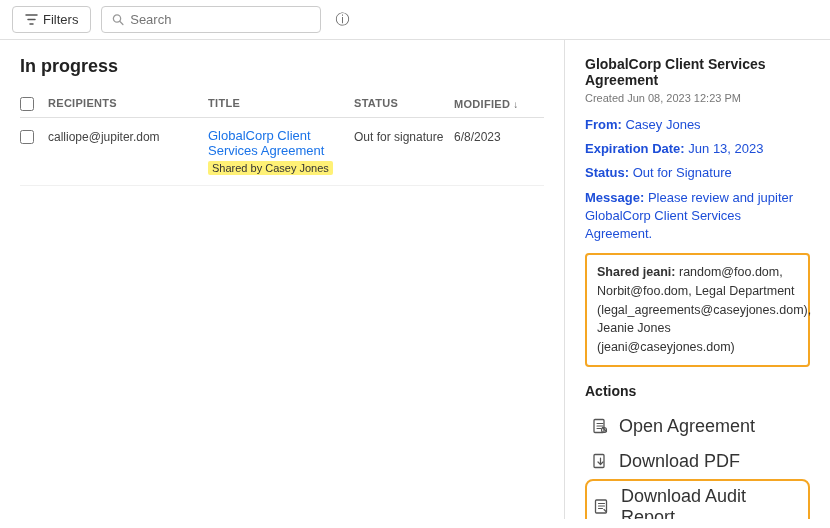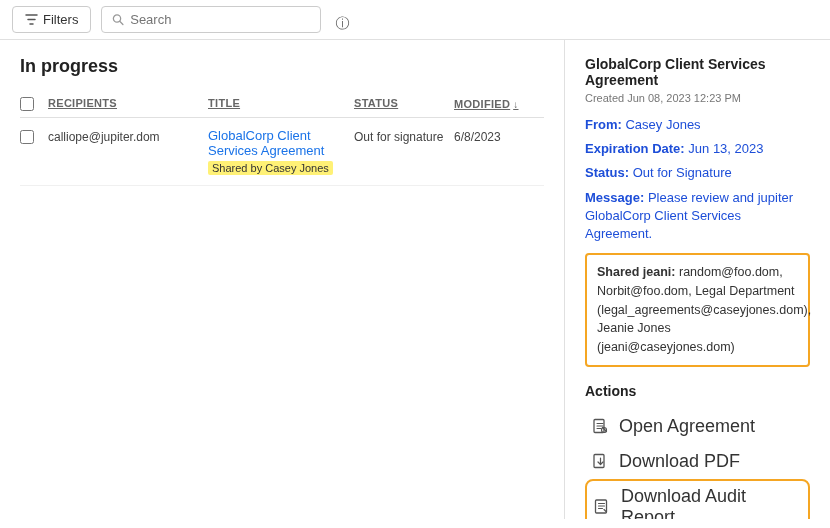--- a/index.html
+++ b/index.html
@@ -9,21 +9,21 @@
       background: #fff;
       color: #333;
       width: 830px;
       height: 528px;
       overflow: hidden;
     }
 
     
     .top-bar {
       display: flex;
-      align-items: flex-end;
+      align-items: center;
       padding: 6px 12px;
       border-bottom: 1px solid #e0e0e0;
       gap: 10px;
       background: #fff;
     }
     .filter-btn {
       display: flex;
       align-items: center;
       gap: 5px;
       padding: 5px 12px;
@@ -83,21 +83,20 @@
     .table-header {
       display: grid;
       grid-template-columns: 28px 160px 1fr 100px 90px;
       padding: 4px 0 6px 0;
       border-bottom: 1px solid #e0e0e0;
       font-size: 11px;
       font-weight: 600;
       color: #666;
       text-transform: uppercase;
       letter-spacing: 0.3px;
-      text-decoration: underline;
     }
     .table-header .col-modified {
       display: flex;
       align-items: center;
       gap: 3px;
     }
     .table-row-item {
       display: grid;
       grid-template-columns: 28px 160px 1fr 100px 90px;
       padding: 10px 0;

